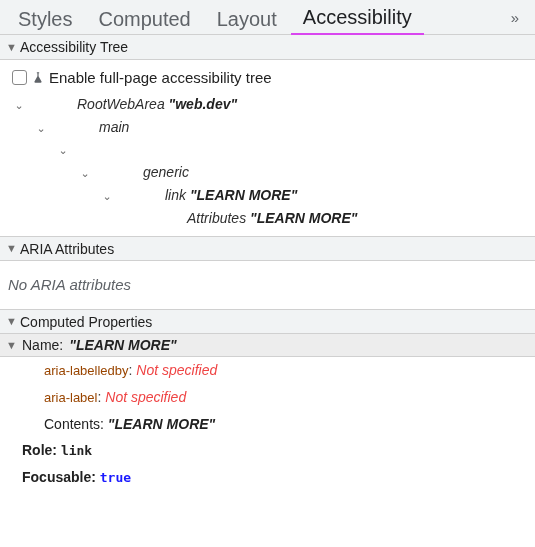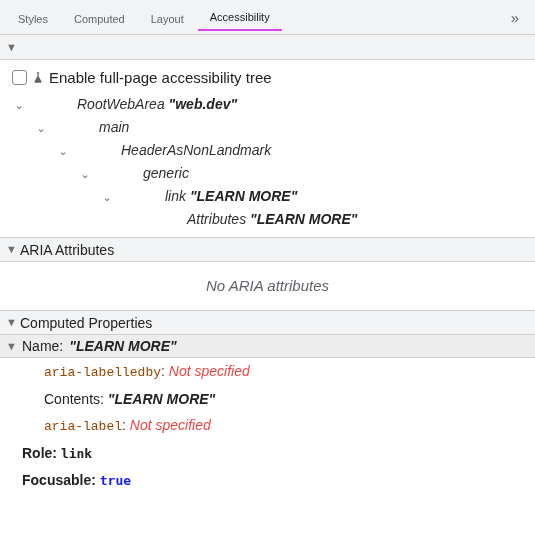--- a/index.html
+++ b/index.html
@@ -16,21 +16,21 @@
     align-items: center;
     border-bottom: 1px solid #d0d0d0;
     background: #f1f3f4;
     height: 35px;
     padding: 0 6px;
     gap: 2px;
   }
   .tab {
     padding: 8px 12px 2px;
     color: #5f6368;
-    font-size: 11px;
+    font-size: 20px;
     cursor: default;
     border-bottom: 2px solid transparent;
     line-height: 1;
   }
   .tab.active {
     color: #202124;
     border-bottom: 2px solid #d946ef;
     padding-bottom: 6px;
   }
   .chev-more {
@@ -101,62 +101,63 @@
   .ind-1 { margin-left: 22px; }
   .ind-2 { margin-left: 44px; }
   .ind-3 { margin-left: 66px; }
   .ind-4 { margin-left: 88px; }
   .ind-5 { margin-left: 110px; }
   .role { font-style: italic; color: #303030; margin-left: 47px; }
   .quoted { font-style: italic; font-weight: bold; }
   .quoted::before { content: "\""; }
   .quoted::after { content: "\""; }
   .empty-msg {
-    text-align: center;
+    text-align: left;
     font-style: italic;
     color: #5f6368;
     padding: 10px 0;
     font-size: 15px;
   }
   .cp-body { padding: 0 0 8px 0; }
   .cp-name-row {
     display: flex;
     align-items: center;
     gap: 6px;
     background: #ededed;
     border-bottom: 1px solid #d0d0d0;
     padding: 3px 6px;
   }
   .cp-name-row .label { color: #222; }
   .cp-name-row .val { font-style: italic; }
   .cp-sub {
     padding: 2px 0 2px 44px;
     line-height: 22px;
   }
-  .attr { font-family: Liberation Mono, monospace; color: #994500; font-size: 13px; }
+  .attr { font-family: Liberation Sans, sans-serif; color: #994500; font-size: 13px; }
   .plainkey { color: #222; }
   .notspec { font-style: italic; color: #ef4444; }
   .monoval { font-family: Menlo, Consolas, monospace; font-size: 13px; }
   .blueval { font-family: Menlo, Consolas, monospace; font-size: 13px; color: #1a1aff; }
   .cp-kv { padding: 2px 0 2px 22px; line-height: 22px; font-weight: bold; }
   .colon { color: #444; }
 </style>
 </head>
 <body>
 
 <div class="tabs">
   <div class="tab">Styles</div>
   <div class="tab">Computed</div>
   <div class="tab">Layout</div>
   <div class="tab active">Accessibility</div>
   <div class="chev-more">»</div>
 </div>
 
 <div class="section-header first">
   <span class="tri">▼</span>
+  <span>Accessibility Tree</span>
 </div>
 <div class="section-body">
   <div class="enable-row">
     <span class="checkbox"></span>
     <span class="flask">
       <svg viewBox="0 0 24 24" width="14" height="14">
           <path d="M10 2h4v2h-1v5l5 9c.6 1.1-.2 2-1.3 2H7.3C6.2 20 5.4 19.1 6 18l5-9V4h-1V2z"></path>
         </svg>
     </span>
     <span class="enable-label">Enable full-page accessibility tree</span>
@@ -165,21 +166,20 @@
     <div class="tree-row ind-0">
       <span class="caret">⌄</span>
       <span><span class="role">RootWebArea</span>&nbsp;<span class="quoted">web.dev</span></span>
     </div>
     <div class="tree-row ind-1">
       <span class="caret">⌄</span>
       <span class="role">main</span>
     </div>
     <div class="tree-row ind-2">
       <span class="caret">⌄</span>
-      <span class="role">HeaderAsNonLandmark</span>
     </div>
     <div class="tree-row ind-3">
       <span class="caret">⌄</span>
       <span class="role">generic</span>
     </div>
     <div class="tree-row ind-4">
       <span class="caret">⌄</span>
       <span><span class="role">link</span>&nbsp;<span class="quoted">LEARN MORE</span></span>
     </div>
     <div class="tree-row ind-5">
@@ -204,24 +204,24 @@
 <div class="cp-body">
   <div class="cp-name-row">
     <span class="tri">▼</span>
     <span class="label">Name:</span>
     <span class="val quoted">LEARN MORE</span>
   </div>
   <div class="cp-sub">
     <span class="attr">aria-labelledby</span><span class="colon">: </span><span class="notspec">Not specified</span>
   </div>
   <div class="cp-sub">
+    <span class="attr">aria-label</span><span class="colon">: </span><span class="notspec">Not specified</span>
+  </div>
+  <div class="cp-sub">
     <span class="plainkey">Contents:</span>&nbsp;<span class="quoted" style="font-style:italic">LEARN MORE</span>
-  </div>
-  <div class="cp-sub">
-    <span class="attr">aria-label</span><span class="colon">: </span><span class="notspec">Not specified</span>
   </div>
   <div class="cp-kv">
     <span class="plainkey">Role:</span>&nbsp;<span class="monoval">link</span>
   </div>
   <div class="cp-kv">
     <span class="plainkey">Focusable:</span>&nbsp;<span class="blueval">true</span>
   </div>
 </div>
 
 </body></html>

